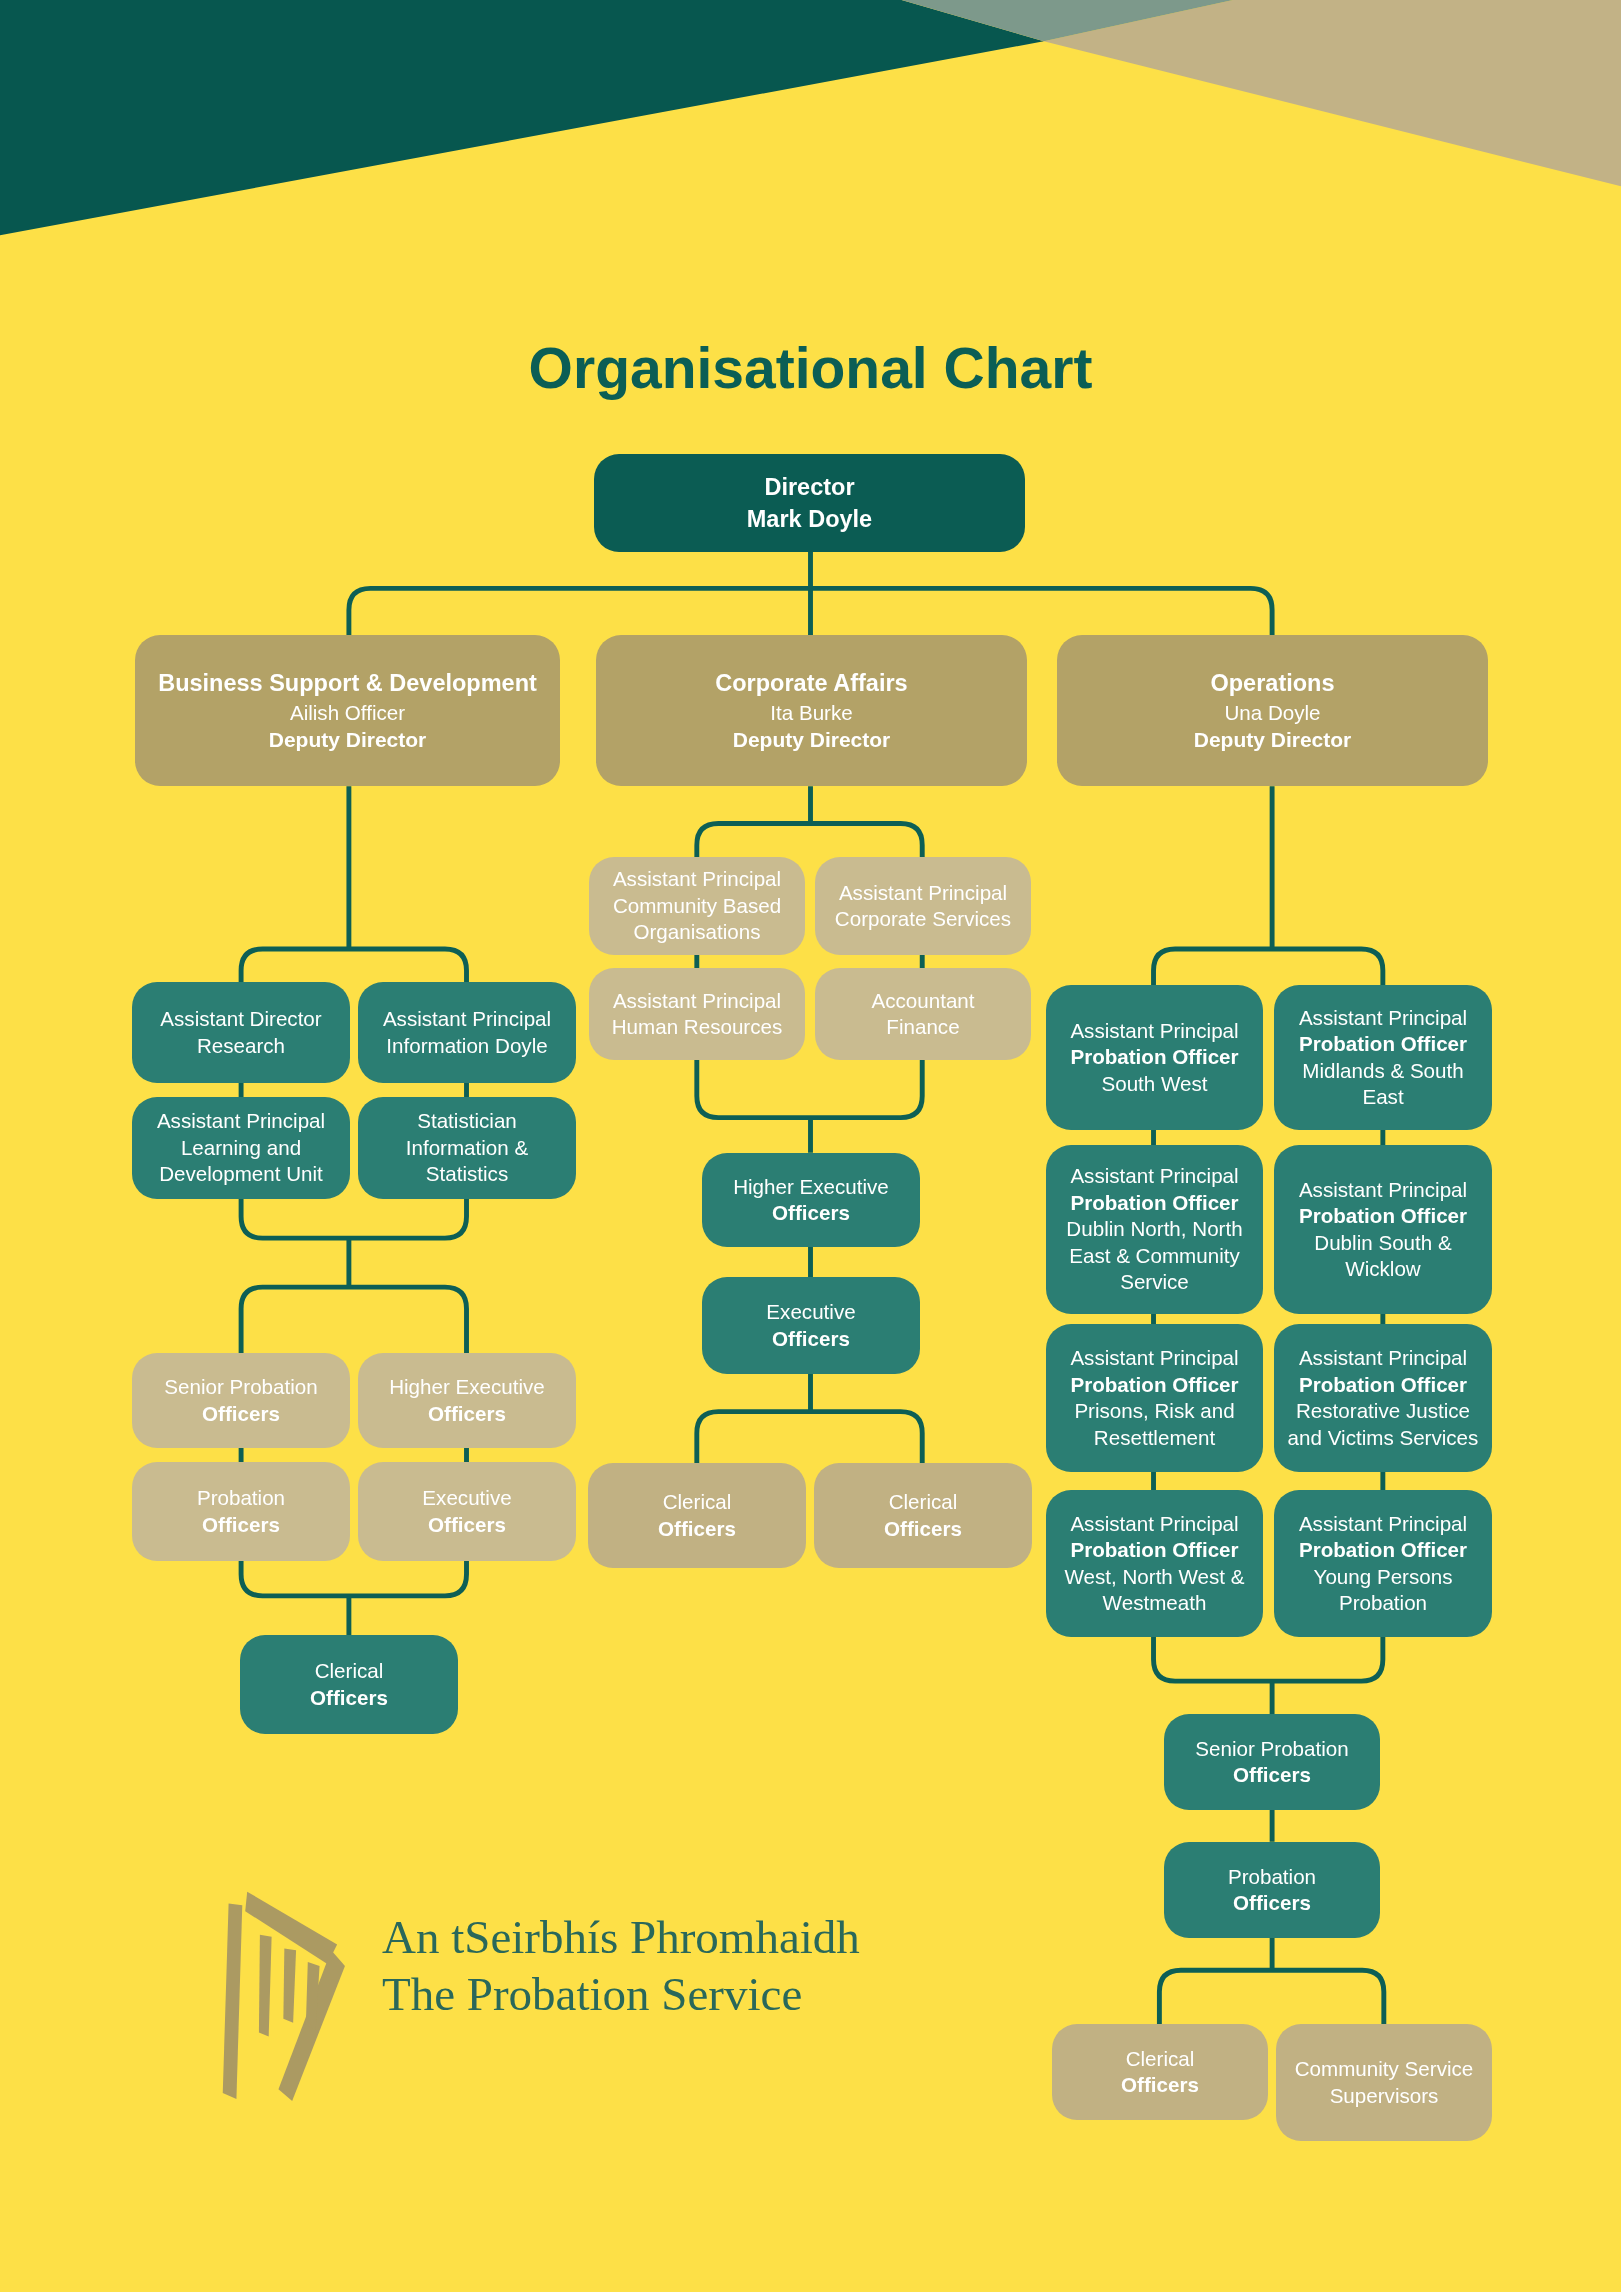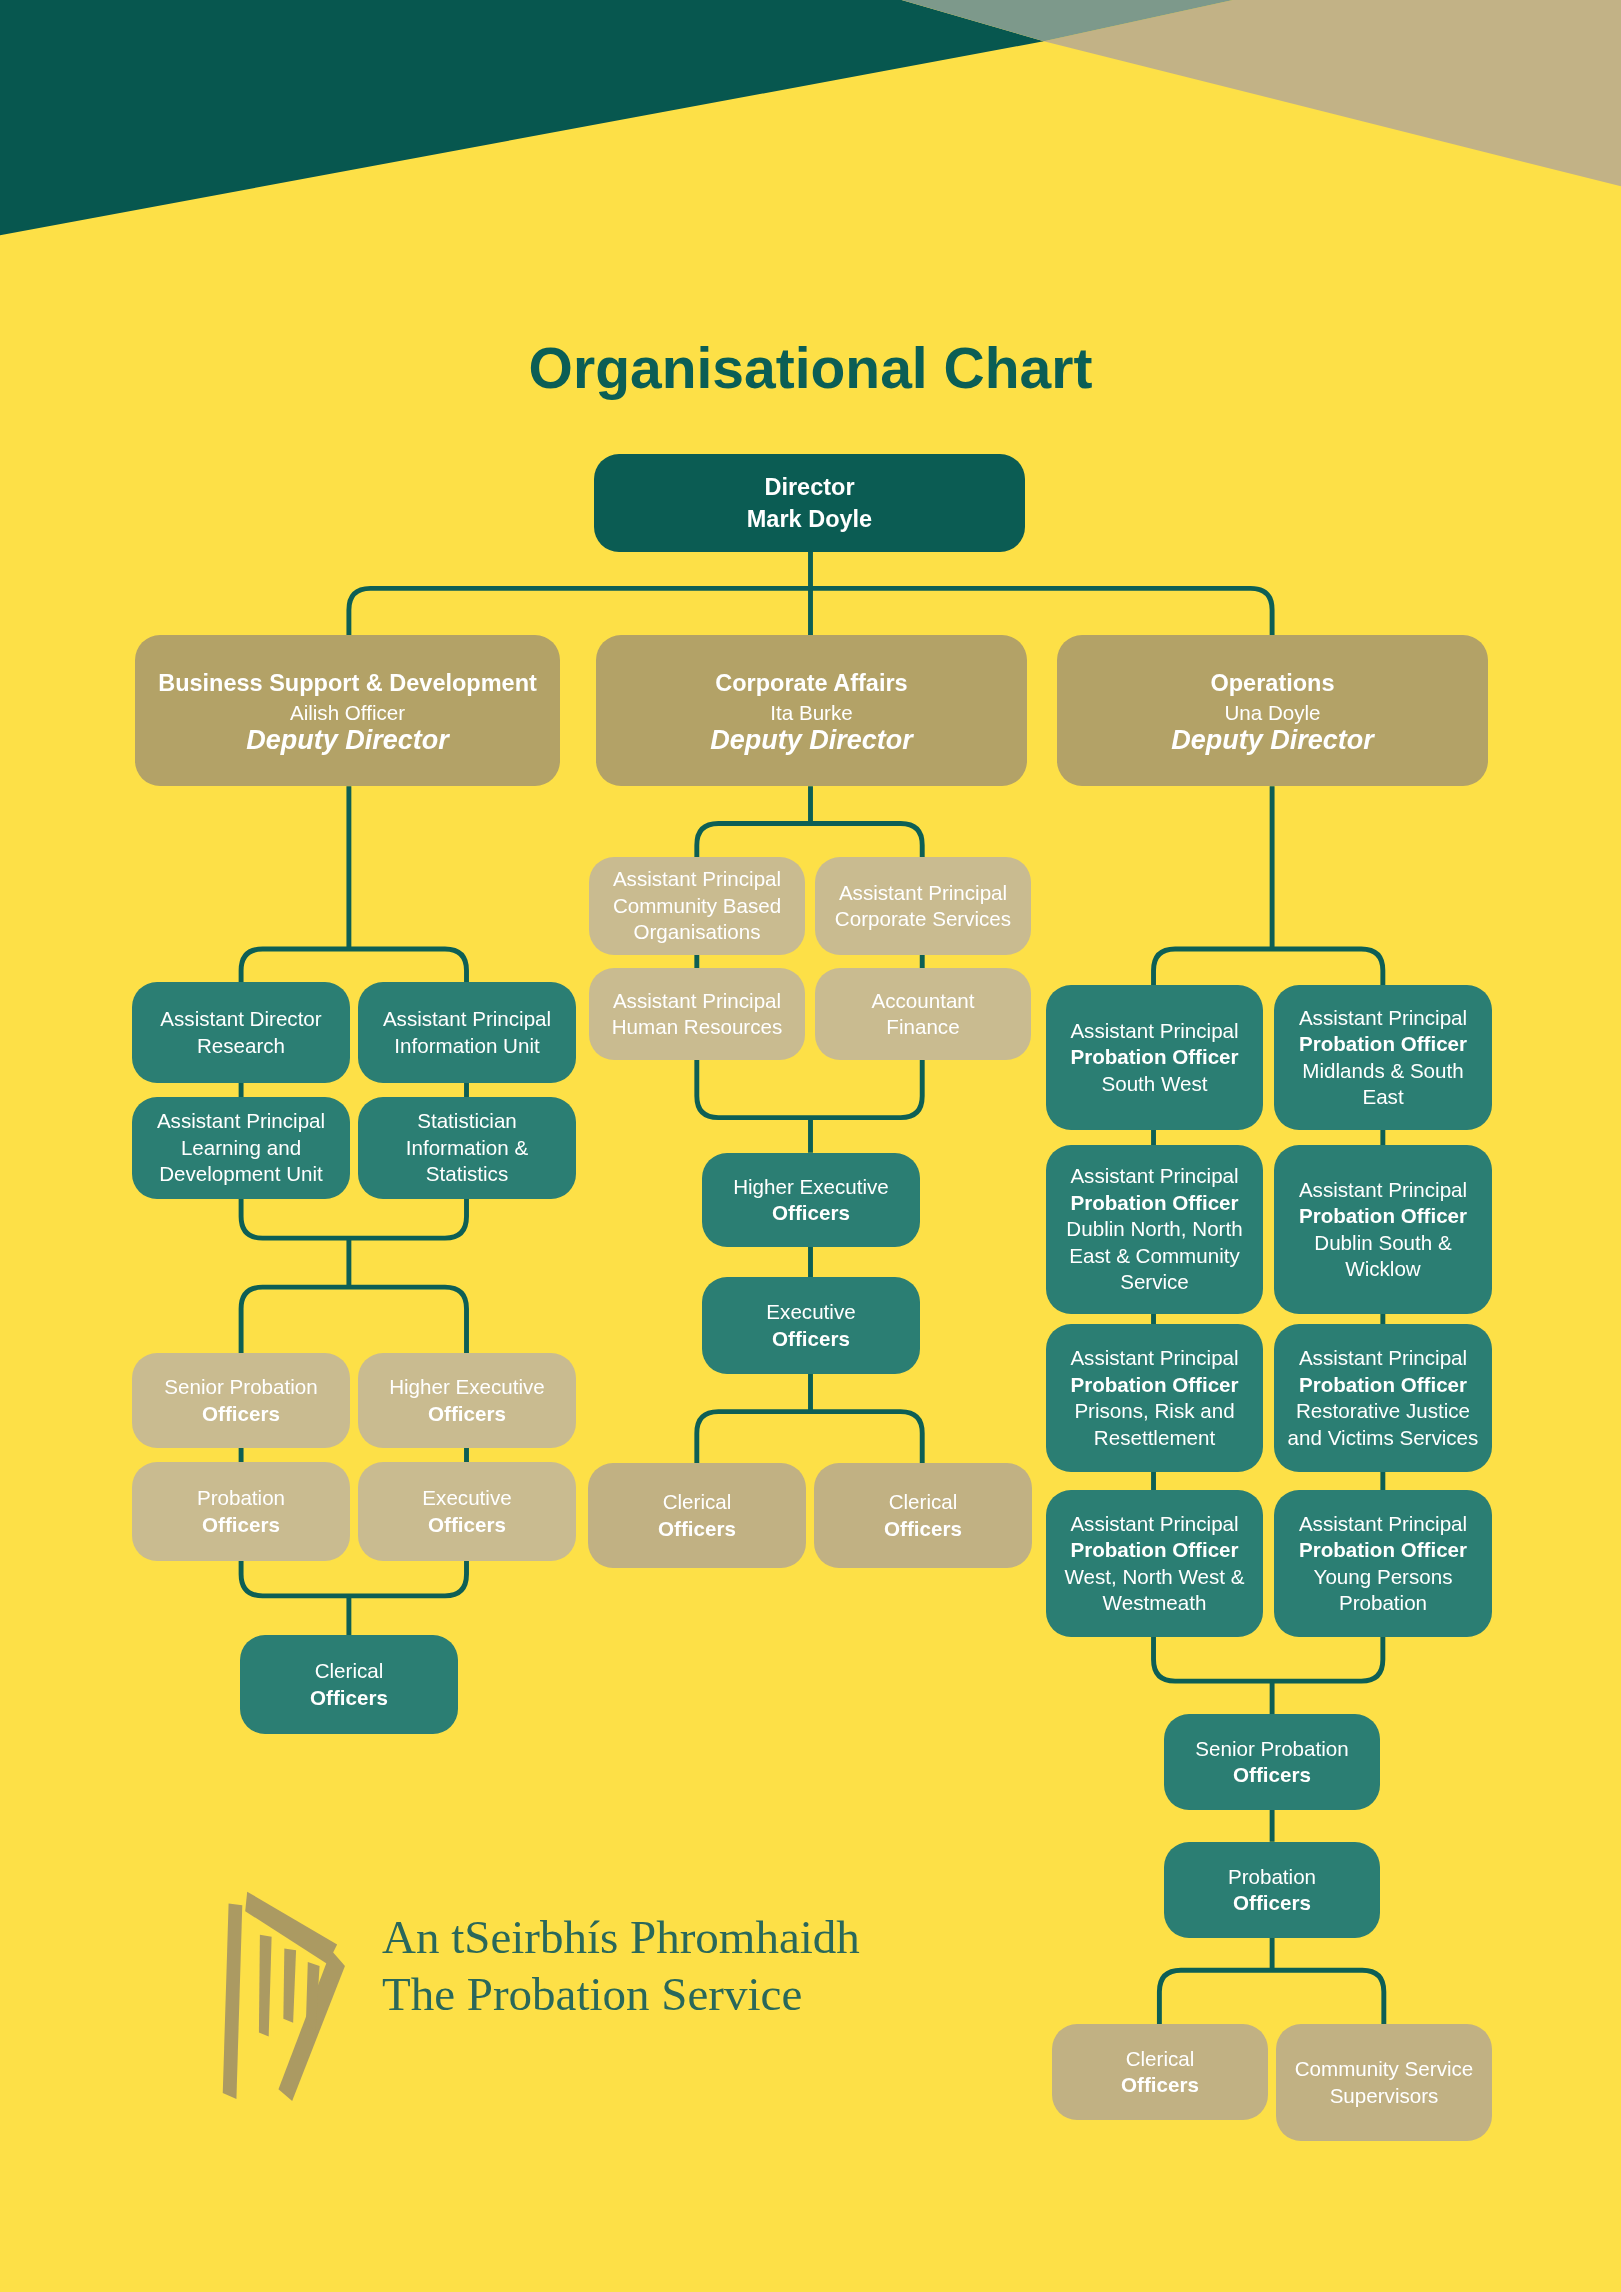--- a/index.html
+++ b/index.html
@@ -16,21 +16,21 @@
   .dark-teal{background:#0b5c53;}
   .teal{background:#2b7e73;}
   .gold{background:#b3a267;}
   .tan{background:#c9bb90;}
   .tan2{background:#c1b183;}
   .ln{display:block;font-size:20.6px;line-height:26.5px;font-weight:400;}
   .ln.b{font-weight:700;}
   .dir{font-size:23.5px;line-height:32px;font-weight:600;}
   .dept{font-size:23.5px;line-height:30px;font-weight:700;}
   .nm{font-size:20.6px;line-height:26.5px;margin-top:2.9px;}
-  .role{font-size:27px;line-height:26.5px;font-style:italic;font-weight:600;}
+  .role{font-size:21px;line-height:26.5px;font-weight:600;}
   .logo{position:absolute;z-index:2;}
   .logo-text{position:absolute;left:382px;top:1909px;width:647px;text-align:left;z-index:2;
              font-family:"Liberation Serif",serif;color:#2a685a;}
   .logo-irish{display:block;font-size:47px;line-height:57px;}
   .logo-english{display:block;font-size:47px;line-height:57px;}
 </style>
 </head>
 <body>
 
 <div id="page">
@@ -99,21 +99,21 @@
     <span class="ln nm">Una Doyle</span>
     <span class="ln role">Deputy Director</span>
   </div>
 
   <div class="box teal" style="left:132px;top:982px;width:218px;height:101px">
     <span class="ln">Assistant Director</span>
     <span class="ln">Research</span>
   </div>
   <div class="box teal" style="left:358px;top:982px;width:218px;height:101px">
     <span class="ln">Assistant Principal</span>
-    <span class="ln">Information Unit</span>
+    <span class="ln">Information Doyle</span>
   </div>
   <div class="box teal" style="left:132px;top:1097px;width:218px;height:102px">
     <span class="ln">Assistant Principal</span>
     <span class="ln">Learning and Development Unit</span>
   </div>
   <div class="box teal" style="left:358px;top:1097px;width:218px;height:102px">
     <span class="ln">Statistician</span>
     <span class="ln">Information &amp; Statistics</span>
   </div>
   <div class="box tan" style="left:132px;top:1353px;width:218px;height:95px">

